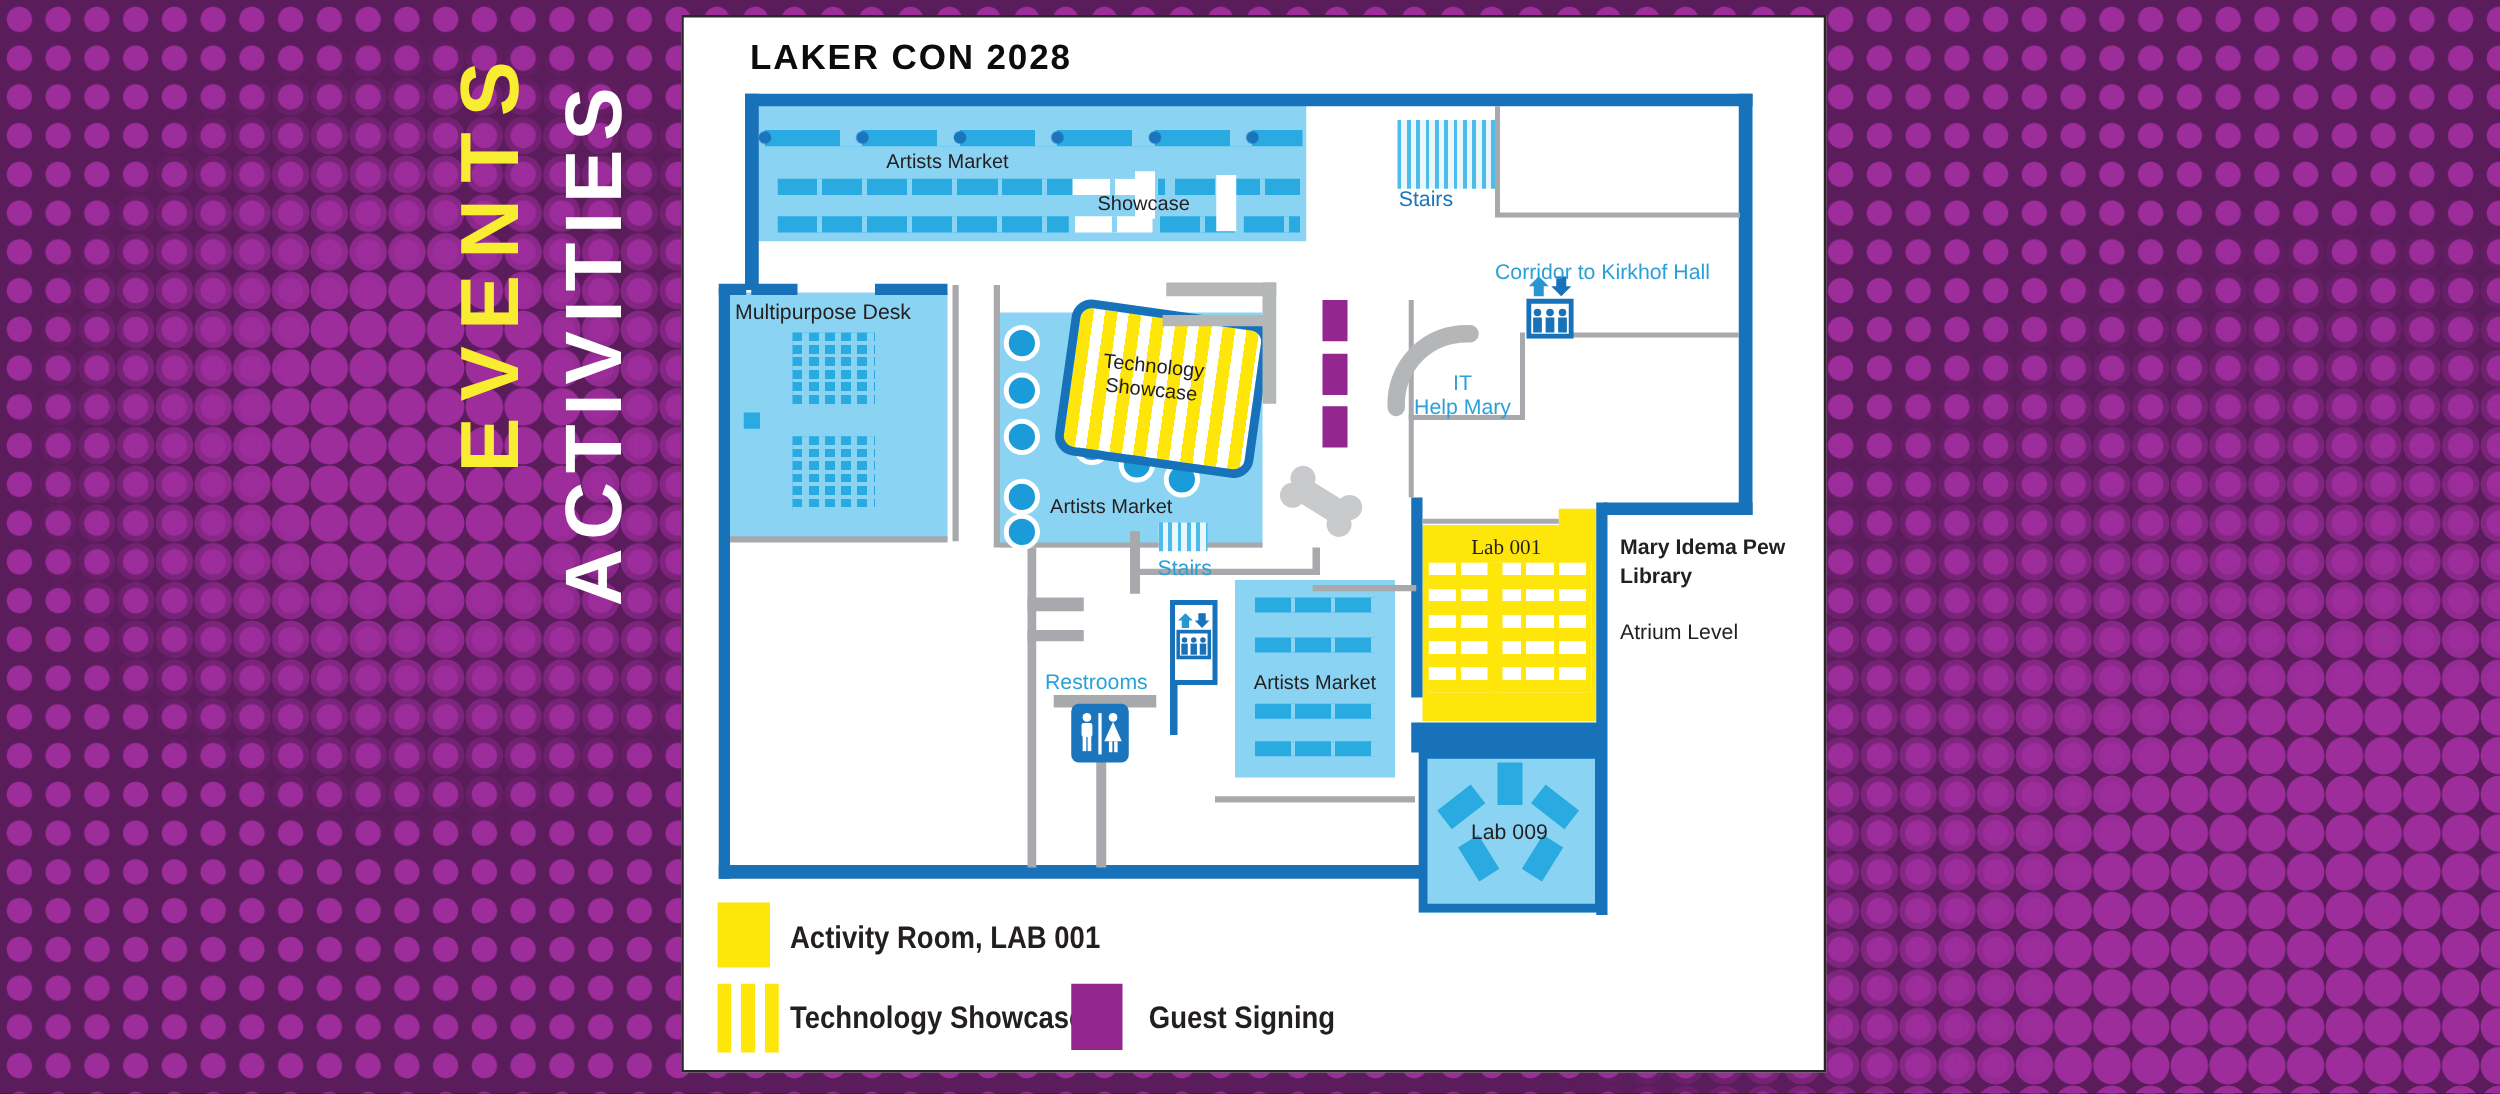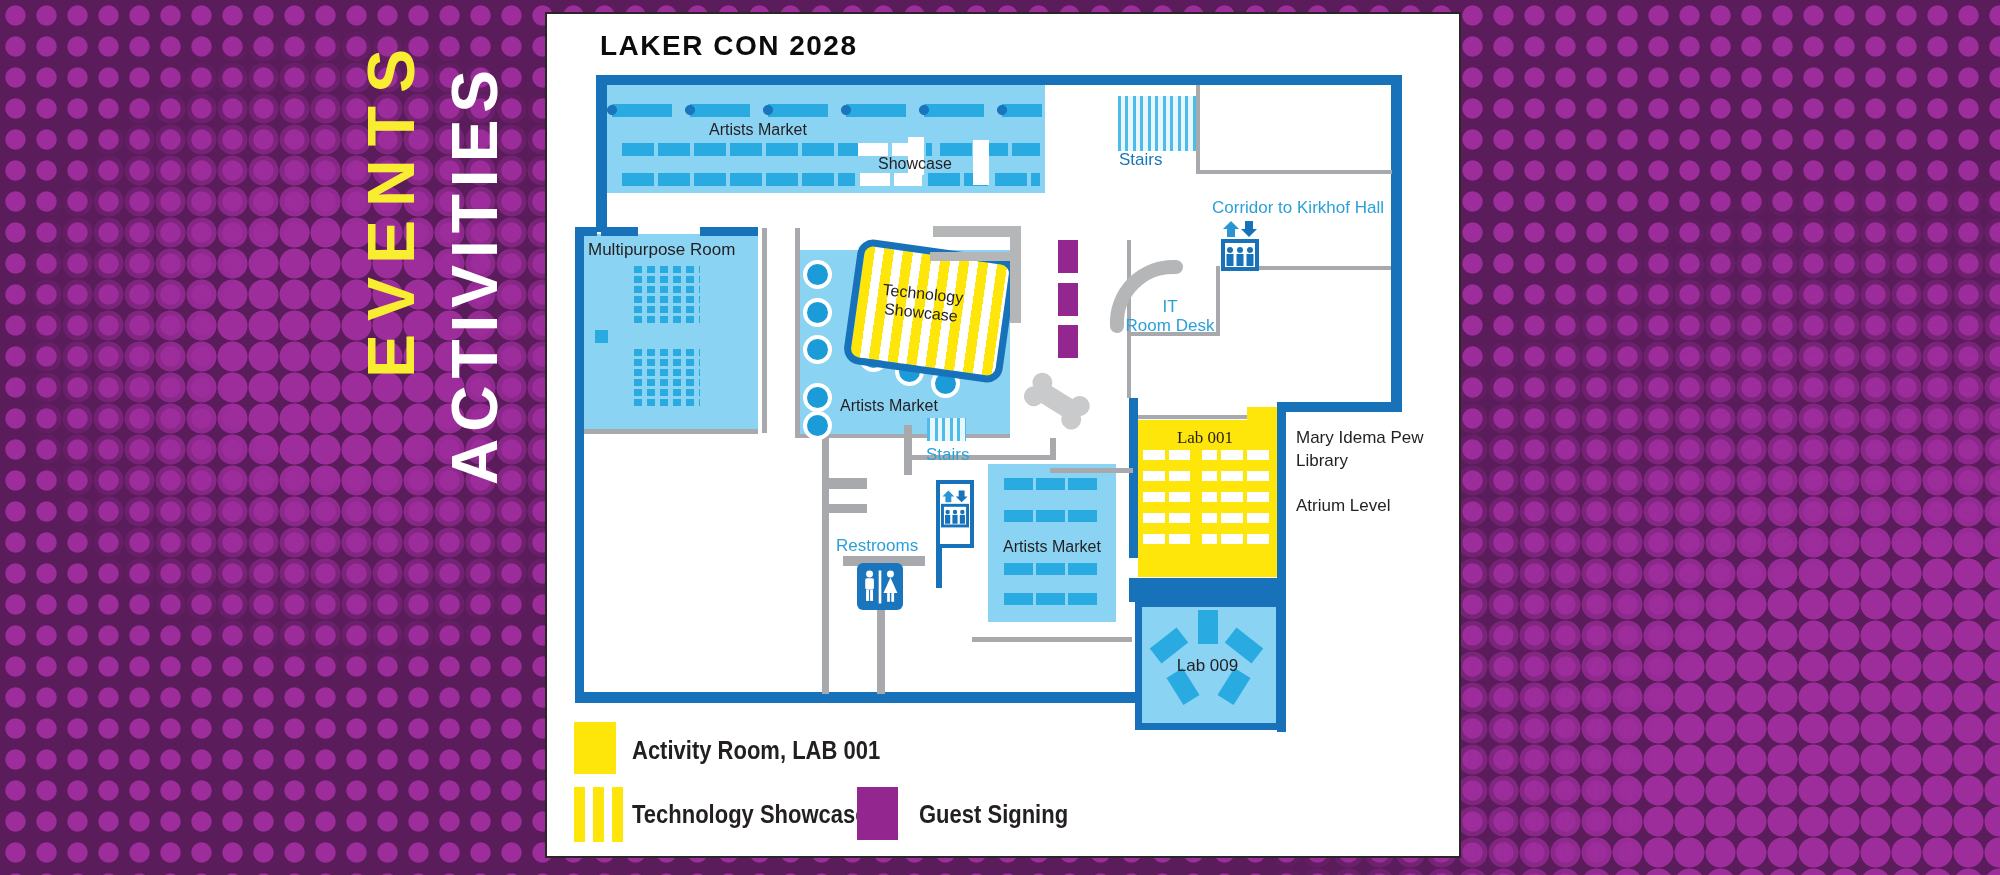--- a/index.html
+++ b/index.html
@@ -230,32 +230,32 @@
 
   <div class="seat" style="left:1198px;top:610px;width:20px;height:34px;"></div>
   <div class="seat" style="left:1152px;top:636px;width:34px;height:19px;transform:rotate(-38deg);"></div>
   <div class="seat" style="left:1227px;top:636px;width:34px;height:19px;transform:rotate(38deg);"></div>
   <div class="seat" style="left:1167px;top:677px;width:32px;height:19px;transform:rotate(58deg);"></div>
   <div class="seat" style="left:1218px;top:677px;width:32px;height:19px;transform:rotate(-58deg);"></div>
 
   <div class="lbl lblc" style="left:688px;top:121px;width:140px;">Artists Market</div>
   <div class="lbl" style="left:878px;top:155px;">Showcase</div>
   <div class="lblb" style="left:1119px;top:150px;color:#1b75bc;">Stairs</div>
-  <div class="lblb" style="left:1196px;top:198px;margin-left:16px;">Corridor to Kirkhof Hall</div>
-  <div class="lbl" style="left:588px;top:240px;font-size:17px;">Multipurpose Room</div>
+  <div class="lblb" style="left:1196px;top:208px;">Corridor to Kirkhof Hall</div>
+  <div class="lbl" style="left:588px;top:240px;font-size:17px;">Multipurpose Desk</div>
   <div class="lbl lblc" style="left:809px;top:397px;width:160px;">Artists Market</div>
   <div class="lblb lblc" style="left:1124px;top:297px;width:92px;line-height:19px;white-space:normal;text-align:center;">
     <span>IT</span><br>
-    <span>Room Desk</span>
+    <span>Help Mary</span>
   </div>
   <div class="lblb" style="left:926px;top:445px;">Stairs</div>
   <div class="lblb" style="left:836px;top:536px;text-align:center;">Restrooms</div>
   <div class="lbl lblc" style="left:992px;top:538px;width:120px;">Artists Market</div>
   <div class="lbl lblc" style="left:1160px;top:428px;width:90px;font-size:17px;font-family:Liberation Serif, serif;">Lab 001</div>
-  <div class="lbl" style="left:1296px;top:426px;font-size:17px;line-height:23px;">
+  <div class="lbl" style="left:1296px;top:426px;font-size:17px;line-height:23px;font-weight:bold;">
     <span>Mary Idema Pew</span><br>
     <span>Library</span>
   </div>
   <div class="lbl" style="left:1296px;top:496px;font-size:17px;">Atrium Level</div>
   <div class="lbl lblc" style="left:1165px;top:656px;width:85px;font-size:17px;">Lab 009</div>
 
   <div class="ylw" style="left:574px;top:722px;width:42px;height:52px;"></div>
   <div class="legend-label" style="left:632px;top:736px;">Activity Room, LAB 001</div>
   <div class="abs" style="left:574px;top:787px;width:49px;height:55px;background:repeating-linear-gradient(90deg,#ffe60a 0 11px,#ffffff 11px 19px);"></div>
   <div class="legend-label" style="left:632px;top:800px;">Technology Showcase</div>

